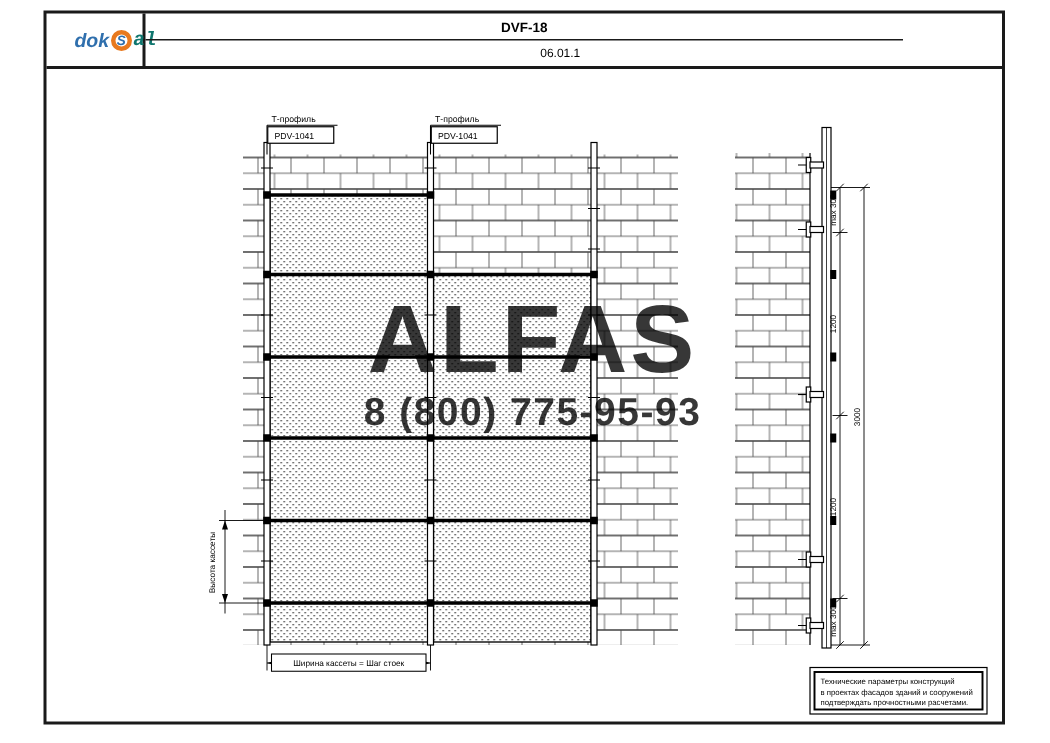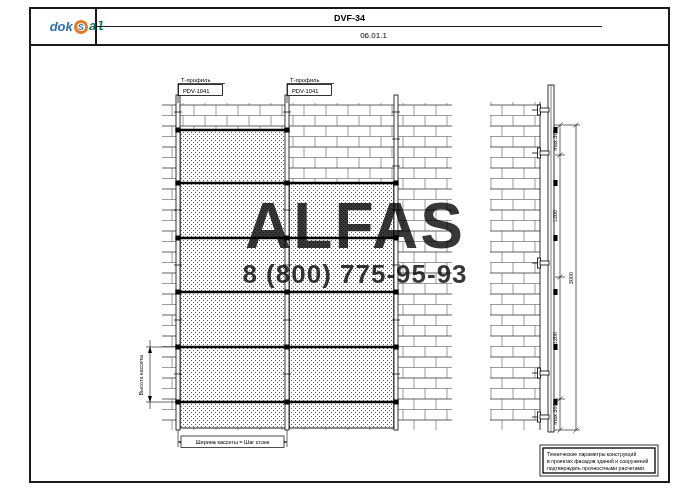--- a/index.html
+++ b/index.html
@@ -51,21 +51,21 @@
 
   <div class="titlebar">
     <div class="cell logo-cell">
       <span class="logo">
         <span class="logo-dok">dok</span>
           <span class="logo-s">S</span>
           <span class="logo-al">al</span>
       </span>
     </div>
     <div class="cell code-cell">
-      <div class="row-top">DVF-34</div>
+      <div class="row-top">DVF-18</div>
       <div class="row-bottom">06.01.1</div>
     </div>
   </div>
 
   <svg class="drawing" width="637" height="439" viewBox="2 2 637 439" xmlns="http://www.w3.org/2000/svg">
     <defs>
       <pattern id="brick" width="22" height="21" patternUnits="userSpaceOnUse">
         <rect width="22" height="21" fill="#ffffff"></rect>
         <path d="M0 0.3 H22 M0 10.5 H22 M0 20.7 H22" stroke="#4a4a4a" stroke-width="0.55" fill="none"></path>
         <path d="M11 0 V10.5 M0 10.5 V21 M22 10.5 V21" stroke="#4a4a4a" stroke-width="0.55" fill="none"></path>

